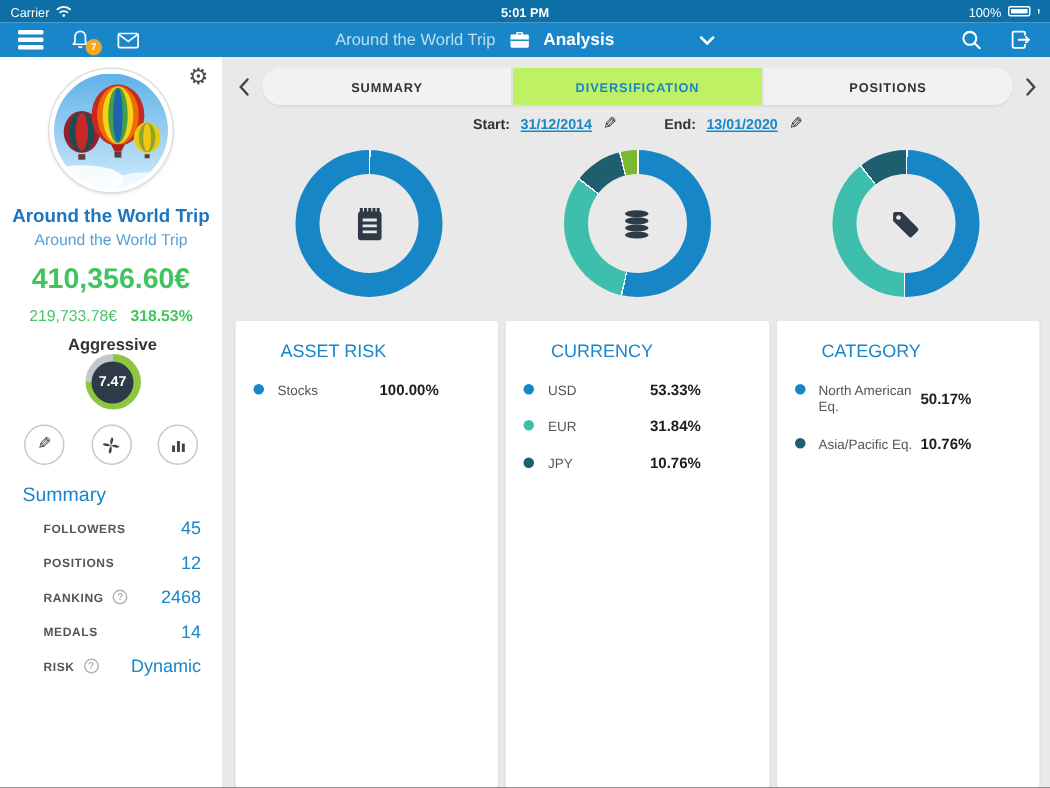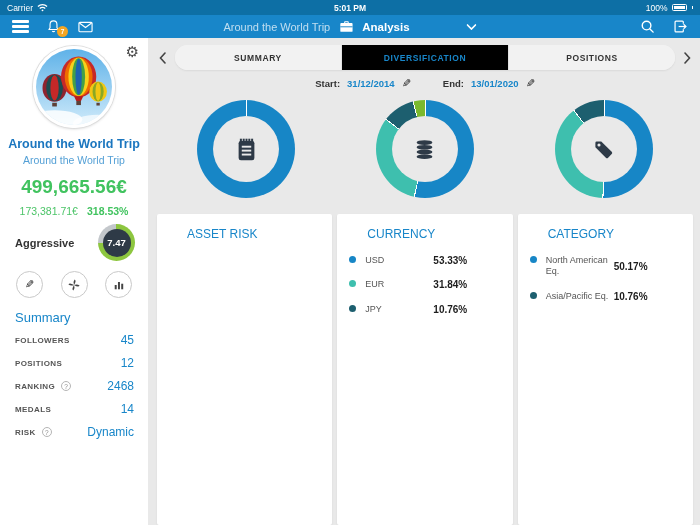--- a/index.html
+++ b/index.html
@@ -31,44 +31,44 @@
   .content{flex:1;display:flex;min-height:0;}
   .sidebar{width:148px;background:#fff;position:relative;flex:0 0 auto;padding-top:6px;}
   .gear{position:absolute;top:6px;right:9px;font-size:15px;color:#4a4a4a;cursor:pointer;line-height:1;}
   .avatar{width:82px;height:82px;border-radius:50%;margin:2px auto 0;border:3px solid #fff;box-shadow:0 0 0 1px #ddd,0 1px 3px rgba(0,0,0,.18);overflow:hidden;}
   .pf-name{margin-top:9px;text-align:center;color:#1b76bf;font-size:12.5px;font-weight:bold;}
   .pf-sub{margin-top:3px;text-align:center;color:#54a0d6;font-size:10.5px;}
   .pf-value{margin-top:10px;text-align:center;color:#41c35f;font-size:19px;font-weight:bold;}
   .pf-subrow{margin-top:7px;display:flex;justify-content:center;gap:9px;align-items:baseline;}
   .pf-value2{color:#4cc468;font-size:10.5px;}
   .pf-perf{color:#41c35f;font-size:10.5px;font-weight:bold;}
-  .riskrow{margin-top:7px;display:flex;align-items:center;justify-content:space-between;padding:0 13px 0 15px;}
+  .riskrow{margin-top:7px;display:flex;align-items:center;justify-content:space-between;padding:0 13px 0 15px;flex-direction:column;}
   .risk-label{font-size:11px;color:#333;font-weight:bold;}
   .gauge{width:37px;height:37px;border-radius:50%;display:flex;align-items:center;justify-content:center;}
   .gauge-in{width:28px;height:28px;border-radius:50%;background:#2e3a47;color:#fff;font-size:9.5px;font-weight:bold;display:flex;align-items:center;justify-content:center;}
   .btnrow{margin-top:10px;display:flex;justify-content:space-between;padding:0 16px;}
   .cbtn{width:27px;height:27px;border-radius:50%;border:1px solid #c9c9c9;background:#fff;display:flex;align-items:center;justify-content:center;color:#444;font-size:12px;cursor:pointer;}
   .summary-title{margin-top:12px;padding-left:15px;color:#1886c9;font-size:13px;}
   .stats{margin-top:8px;}
-  .stat-row{display:flex;align-items:center;padding:0 14px 0 15px;margin-bottom:9px;}
+  .stat-row{display:flex;align-items:center;padding:0 14px 0 29px;margin-bottom:9px;}
   .stat-label{font-size:8px;color:#555;letter-spacing:.4px;font-weight:bold;}
   .help-badge{width:10px;height:10px;border:1px solid #b5b5b5;border-radius:50%;color:#8a8a8a;font-size:6.5px;display:inline-flex;align-items:center;justify-content:center;margin-left:6px;cursor:pointer;}
   .stat-value{margin-left:auto;color:#1886c9;font-size:12px;}
 
   
   .main{flex:1;display:flex;flex-direction:column;padding:0 7px 0 9px;min-width:0;}
   .tabbar{margin-top:7px;display:flex;align-items:center;gap:7px;flex:0 0 auto;}
   .tab-chev{display:flex;align-items:center;cursor:pointer;padding:0 2px;}
   .pill{flex:1;height:25px;background:#f2f2f2;border-radius:13px;overflow:hidden;display:flex;box-shadow:0 1px 2px rgba(0,0,0,.07);}
   .seg{flex:1;display:flex;align-items:center;justify-content:center;font-size:8.5px;letter-spacing:.6px;font-weight:bold;color:#333;background:#f2f2f2;cursor:pointer;}
   .seg + .seg{border-left:1px solid #e2e2e2;}
-  .seg.active{background:#000000;color:#1886c9;}
+  .seg.active{background:#bef264;color:#1886c9;}
   .daterow{margin-top:8px;display:flex;justify-content:center;align-items:center;gap:7px;font-size:9.5px;flex:0 0 auto;}
   .date-label{color:#333;font-weight:bold;}
-  .date-value{color:#1886c9;font-weight:bold;cursor:pointer;}
+  .date-value{color:#1886c9;font-weight:bold;cursor:pointer;text-decoration:underline;}
   .pencil{color:#222;font-size:11px;cursor:pointer;line-height:1;transform:scaleX(-1);display:inline-block;}
   .date-gap{width:18px;}
   .donuts{margin-top:11px;display:flex;justify-content:space-around;align-items:center;flex:0 0 auto;}
   .donut{width:98px;height:98px;border-radius:50%;display:flex;align-items:center;justify-content:center;}
   .hole{width:66px;height:66px;border-radius:50%;background:#e9e9e9;display:flex;align-items:center;justify-content:center;}
   .cards{margin-top:16px;flex:1;display:flex;gap:5px;min-height:0;}
   .card{flex:1;background:#fff;border-radius:2px;box-shadow:0 1px 2px rgba(0,0,0,.08);padding:13px 12px 0 12px;}
   .card-title{margin:0 0 14px 18px;color:#1886c9;font-size:12px;font-weight:normal;}
   .leg-row{display:flex;align-items:center;margin-bottom:13px;}
   .bullet{width:7px;height:7px;border-radius:50%;flex:0 0 auto;margin-right:9px;margin-top:1px;align-self:flex-start;}
@@ -180,23 +180,23 @@
           <g>
               <ellipse cx="67" cy="46" rx="9.5" ry="11" fill="#f2c713"></ellipse>
               <ellipse cx="67" cy="46" rx="6" ry="10.4" fill="#8aa824"></ellipse>
               <ellipse cx="67" cy="46" rx="2.8" ry="10" fill="#f2c713"></ellipse>
               <rect x="65.2" y="58" width="3.6" height="3" fill="#5d4037"></rect>
             </g>
         </svg>
       </div>
       <div class="pf-name">Around the World Trip</div>
       <div class="pf-sub">Around the World Trip</div>
-      <div class="pf-value">499,665.56€</div>
+      <div class="pf-value">410,356.60€</div>
       <div class="pf-subrow">
-        <span class="pf-value2">173,381.71€</span>
+        <span class="pf-value2">219,733.78€</span>
         <span class="pf-perf">318.53%</span>
       </div>
       <div class="riskrow">
         <span class="risk-label">Aggressive</span>
         <div class="gauge" id="gauge" style="background: conic-gradient(rgb(141, 198, 63) 0deg, rgb(141, 198, 63) 269deg, rgb(195, 199, 203) 269deg, rgb(195, 199, 203) 360deg); align-items: center;">
           <div class="gauge-in">7.47</div>
         </div>
       </div>
       <div class="btnrow">
         <div class="cbtn">
@@ -314,20 +314,25 @@
                 <path d="M4.8 10 L4.8 6 Q4.8 4.8 6 4.8 L10 4.8 L19.3 14.1 Q20.3 15.1 19.3 16.1 L16.1 19.3 Q15.1 20.3 14.1 19.3 Z" fill="#2e3a47"></path>
                 <circle cx="8" cy="8" r="1.4" fill="#e9e9e9"></circle>
               </svg>
             </div>
           </div>
         </div>
 
       <div class="cards" id="cards">
           <div class="card">
             <h3 class="card-title">ASSET RISK</h3>
+            <div class="leg-row">
+              <span class="bullet" style="background: rgb(23, 134, 198);"></span>
+              <span class="leg-label">Stocks</span>
+              <span class="leg-value">100.00%</span>
+            </div>
           </div>
           <div class="card">
             <h3 class="card-title">CURRENCY</h3>
             <div class="leg-row">
               <span class="bullet" style="background: rgb(23, 134, 198);"></span>
               <span class="leg-label">USD</span>
               <span class="leg-value">53.33%</span>
             </div>
             <div class="leg-row">
               <span class="bullet" style="background: rgb(62, 191, 174);"></span>

